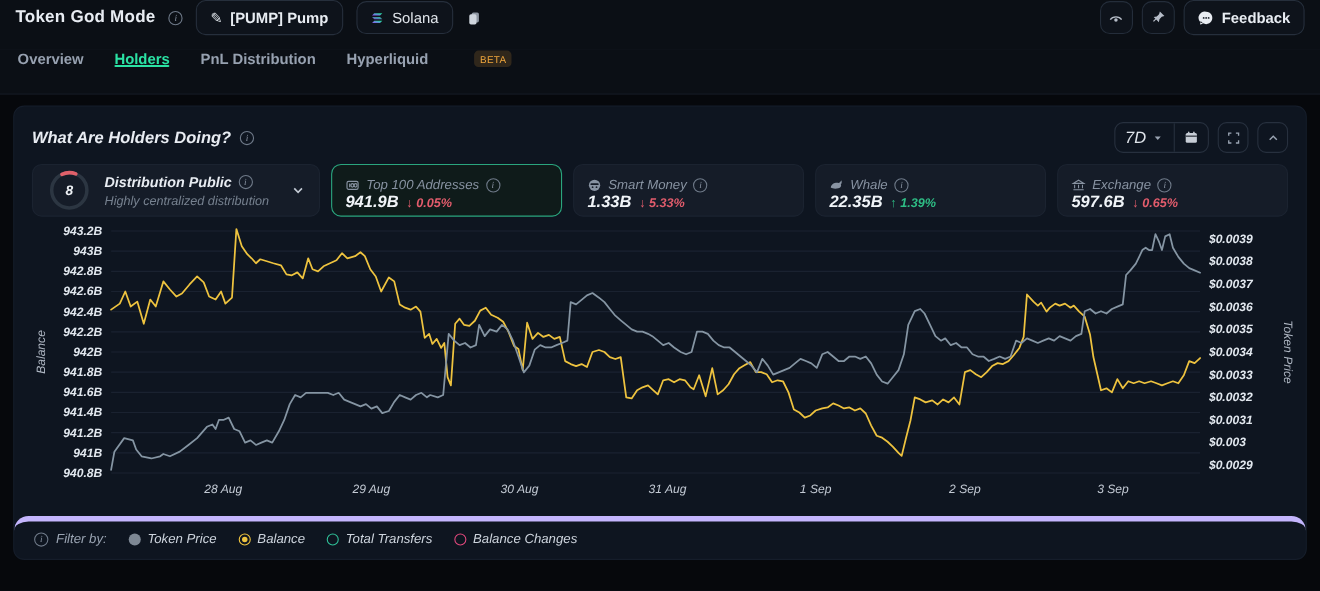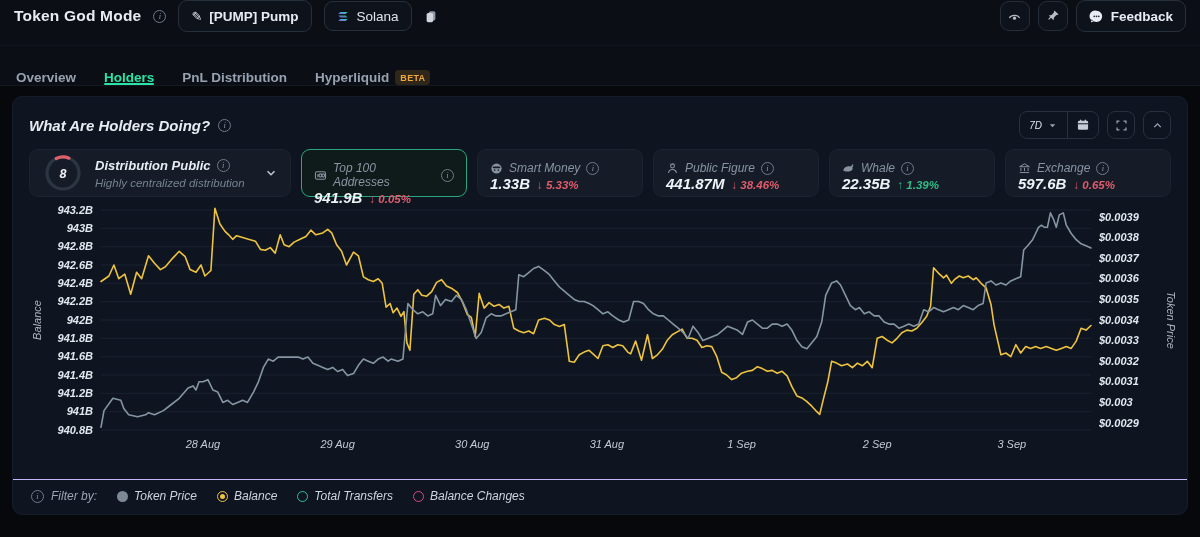--- a/index.html
+++ b/index.html
@@ -20,36 +20,36 @@
   .pill.chain { height:30px; font-weight:normal; color:#dfe4ea; }
   .pencil { font-size:13px; color:#dfe4ea; }
   .tok-name { font-weight:bold; }
   .icon-plain { background:none; border:none; cursor:pointer; display:flex; align-items:center; }
   .icon-btn { width:30px; height:30px; border:1px solid #242d3a; background:#0e131b; border-radius:9px;
               display:flex; align-items:center; justify-content:center; cursor:pointer; }
   .fb { font-weight:bold; }
 
   
   .tabs { height:40px; background:#0b0f15; border-bottom:1px solid #141a24;
-          display:flex; align-items:flex-end; gap:28px; padding:0 16px; }
+          display:flex; align-items:flex-start; gap:28px; padding:0 16px; }
   .tab { position:relative; display:flex; align-items:center; gap:6px; font-size:13.5px;
          color:#97a1b0; cursor:pointer; font-weight:bold; }
   .tab-underline { position:absolute; left:0; right:0; bottom:0; height:2px; border-radius:2px; }
-  .badge { font-size:9px; font-weight:bold; padding:2.5px 5px; border-radius:4px;
-           background:rgba(240,166,60,.16); letter-spacing:.3px; }
+  .badge { font-size:9px; font-weight:normal; padding:2.5px 5px; border-radius:4px;
+           background:rgba(240,166,60,.16); letter-spacing:.3px;margin-left:36px; }
 
   
   .main { padding:10px 12px 0;font-style:italic; }
   .panel { background:#0e1520; border:1px solid #151d2a; border-radius:10px; padding-top:12px; }
   .p-head { display:flex; align-items:center; justify-content:space-between; padding:2px 16px 10px; }
   .p-title-grp { display:flex; align-items:center; gap:8px; }
   .p-title { font-size:15px; font-weight:bold; }
   .p-ctrls { display:flex; align-items:center; gap:8px; }
   .range-grp { display:flex; align-items:center; height:28px; border:1px solid #27303e; border-radius:8px; overflow:hidden; }
-  .range-btn { display:flex; align-items:center; gap:5px; padding:0 9px; font-size:10px; color:#dfe4ea;
+  .range-btn { display:flex; align-items:center; gap:5px; padding:0 9px; font-size:15px; color:#dfe4ea;
                cursor:pointer; height:100%; }
   .vdiv { width:1px; height:100%; background:#27303e; }
   .sq-btn { width:28px; height:28px; border:1px solid #27303e; border-radius:8px; background:none;
             display:flex; align-items:center; justify-content:center; cursor:pointer; }
   .cal-btn { width:30px; height:100%; border:none; background:none; display:flex; align-items:center;
              justify-content:center; cursor:pointer; }
 
   
   .cards { display:flex; gap:10px; padding:0 16px; }
   .card { background:#151c28; border:1px solid #1b2330; border-radius:9px; height:48px; padding:11px 12px;
@@ -65,22 +65,22 @@
   .lab-row .ic { display:flex; color:#8893a2; flex:none; }
   .val-row { display:flex; align-items:baseline; gap:7px; }
   .val { font-size:15px; font-weight:bold; color:#f0f4f8; }
   .chg { font-size:11.5px; font-weight:bold; }
 
   
   .chart-wrap { margin-top:8px; }
   .chart-wrap svg { display:block; width:1176px; height:262px; font-family:inherit; }
 
   
-  .f-row { border-top:1px solid #c4b5fd; margin-top:12px; padding:9px 18px 11px;
-           display:flex; align-items:center; gap:20px; }
+  .f-row { border-top:5px solid #c4b5fd; margin-top:2px; padding:9px 18px 11px;
+           display:flex; align-items:center; gap:20px;border-radius:13px; }
   .f-lab-grp { display:flex; align-items:center; gap:7px; color:#9aa4b2; font-size:12px; }
   .f-opt { display:flex; align-items:center; gap:6px; cursor:pointer; }
   .f-opt .f-label { font-size:12px; color:#cdd4dd; }
   .dot { width:11px; height:11px; border-radius:50%; display:inline-flex; align-items:center; justify-content:center; flex:none; }
   .dot.filled { }
   .dot.ring { border:1.5px solid; background:transparent; }
   .dot-inner { width:5px; height:5px; border-radius:50%; }
 </style>
 </head>
 <body>
@@ -269,37 +269,20 @@
         </span>
         <span>Smart Money</span>
         <span class="info"></span>
       </div>
       <div class="val-row">
         <span class="val">1.33B</span>
         <span class="chg" style="color: rgb(226, 92, 108);">↓ 5.33%</span>
       </div>
     </div>
 
-    <div class="card">
-      <div class="lab-row">
-        <span class="ic">
-          <svg width="13" height="13" viewBox="0 0 16 16" fill="none" stroke="currentColor" stroke-width="1.3">
-            <circle cx="8" cy="5" r="2.4"></circle>
-            <path d="M3.2 13.5 a4.8 4.3 0 0 1 9.6 0"></path>
-            <path d="M8 1.2 l.5 1 M5.2 2 l.6.8 M10.8 2 l-.6.8" stroke-width="1"></path>
-          </svg>
-        </span>
-        <span>Public Figure</span>
-        <span class="info"></span>
-      </div>
-      <div class="val-row">
-        <span class="val">441.87M</span>
-        <span class="chg" style="color: rgb(226, 92, 108);">↓ 38.46%</span>
-      </div>
-    </div>
 
     <div class="card">
       <div class="lab-row">
         <span class="ic">
           <svg width="13" height="13" viewBox="0 0 16 16" fill="currentColor">
             <path d="M1.5 10.5 C2.5 5.5 7.5 4.5 10.5 5.5 C11.8 4.8 13 3.2 13.2 2.2 C14.2 3.5 14 5.5 12.8 6.8 C13.8 8.5 12.5 10.8 10 11.3 C7 12 3.5 11.8 1.5 10.5 Z"></path>
           </svg>
         </span>
         <span>Whale</span>
         <span class="info"></span>

